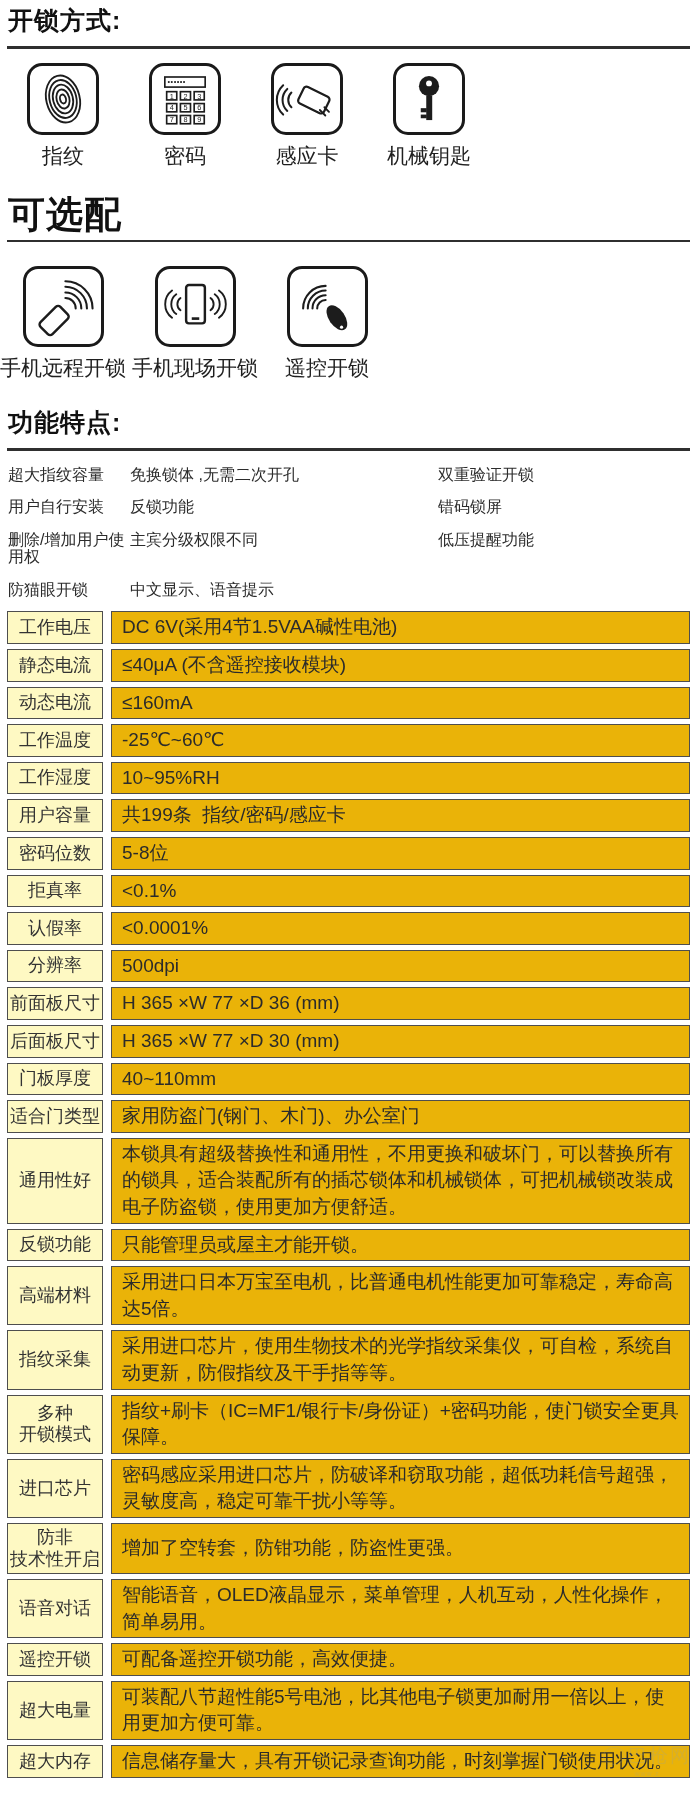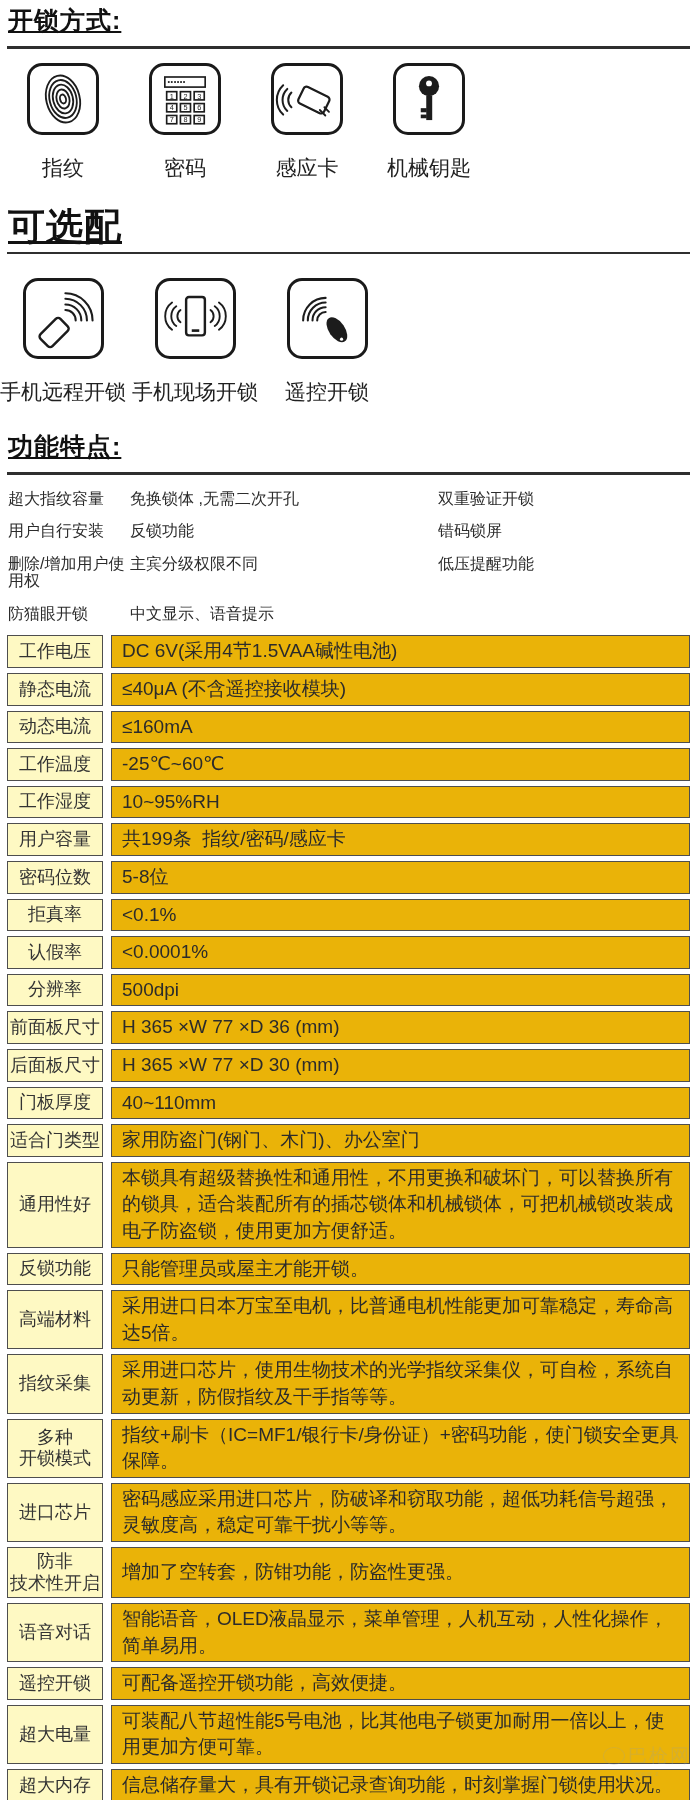--- a/index.html
+++ b/index.html
@@ -2,37 +2,37 @@
 <html><head>
 <meta charset="utf-8">
 <style>
   html,body{margin:0;padding:0;background:#fff;}
   .page{
     width:697px;height:1800px;box-sizing:border-box;
     padding:2px 7px 0 7px;position:relative;overflow:hidden;
     background:#fff;color:#1d1d1d;
     font-family:"Liberation Sans","DejaVu Sans",sans-serif;
   }
-  .h-title{font-size:25px;font-weight:800;color:#111;letter-spacing:1px;margin:2px 0 9px 1px;text-decoration:underline;}
+  .h-title{font-size:25px;font-weight:800;color:#111;letter-spacing:1px;margin:2px 0 9px 1px;}
   .h-title.mid{font-size:37px;margin-top:20px;margin-bottom:0;}
   .h-title.feat{margin-top:24px;}
   .rule{height:2.5px;background:#2f2f2f;width:100%;}
   
   .method-row{display:flex;margin:14px 0 0 6px;}
   .method-row.row1 .method-item{width:100px;margin-right:22px;}
   .method-row.row2{margin-top:24px;margin-left:0;}
   .method-row.row2 .method-item{width:112px;margin-right:20px;}
   .method-item{display:flex;flex-direction:column;align-items:center;}
   .icon-box{
     width:72px;height:72px;border:3.5px solid #1a1a1a;border-radius:15px;
     display:flex;align-items:center;justify-content:center;background:#fff;box-sizing:border-box;
   }
   .icon-box svg{width:100%;height:100%;display:block;}
   .method-row.row2 .icon-box{width:81px;height:81px;}
-  .method-label{font-size:21px;color:#1f1f1f;margin-top:19px;white-space:nowrap;}
+  .method-label{font-size:21px;color:#1f1f1f;margin-top:7px;white-space:nowrap;}
   
   .features-grid{
     display:grid;grid-template-columns:122px 308px 1fr;
     row-gap:15px;margin:15px 0 0 1px;
     font-size:16px;color:#2c2c2c;line-height:1.1;
   }
   
   .spec-table{margin-top:13px;}
   .spec-row{display:flex;gap:8px;margin-bottom:5px;}
   .spec-label{

